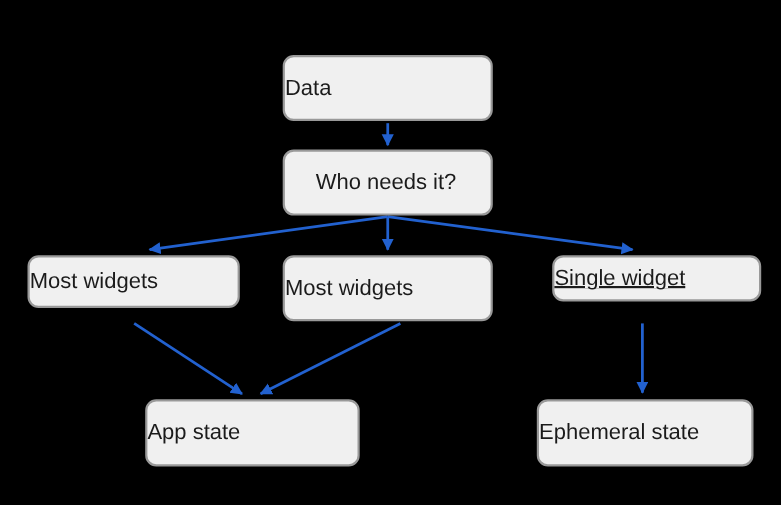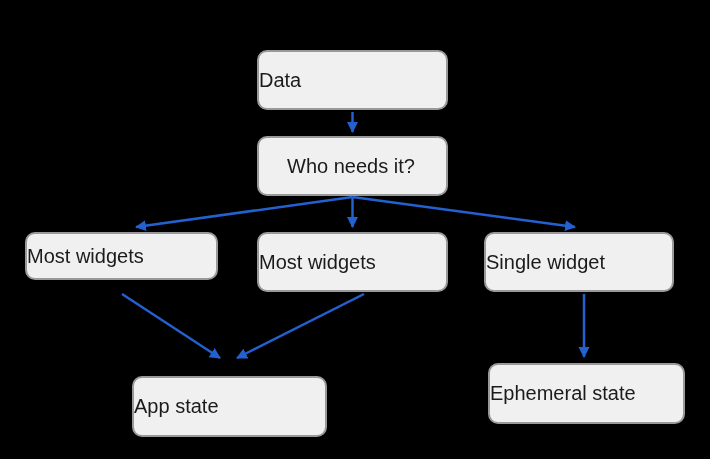--- a/index.html
+++ b/index.html
@@ -43,22 +43,22 @@
     border: 2px solid var(--node_border);
     border-radius: 10px;
     color: var(--text);
     font-size: 20px;
     text-align: center;
   }
   .node-data      { left: 257px; top:  50px; width: 191px; height: 60px; }
   .node-who       { left: 257px; top: 136px; width: 191px; height: 60px; padding-left: 28px; }
   .node-most      { left:  25px; top: 232px; width: 193px; height: 48px; }
   .node-some      { left: 257px; top: 232px; width: 191px; height: 60px; }
-  .node-single    { left: 484px; top: 232px; width: 190px; height: 60px; }
-  .node-app       { left: 132px; top: 363px; width: 195px; height: 61px; margin-top: 13px; }
+  .node-single    { left: 502px; top: 232px; width: 190px; height: 42px; text-decoration: underline; }
+  .node-app       { left: 132px; top: 363px; width: 195px; height: 61px; }
   .node-ephemeral { left: 488px; top: 363px; width: 197px; height: 61px; }
 </style>
 </head>
 <body>
 
 <div class="canvas">
 
   <svg class="edges" viewBox="0 0 710 459" xmlns="http://www.w3.org/2000/svg">
     <defs>
       <marker id="arrow" markerUnits="userSpaceOnUse" markerWidth="14" markerHeight="14" refX="10" refY="5.5" orient="auto">

